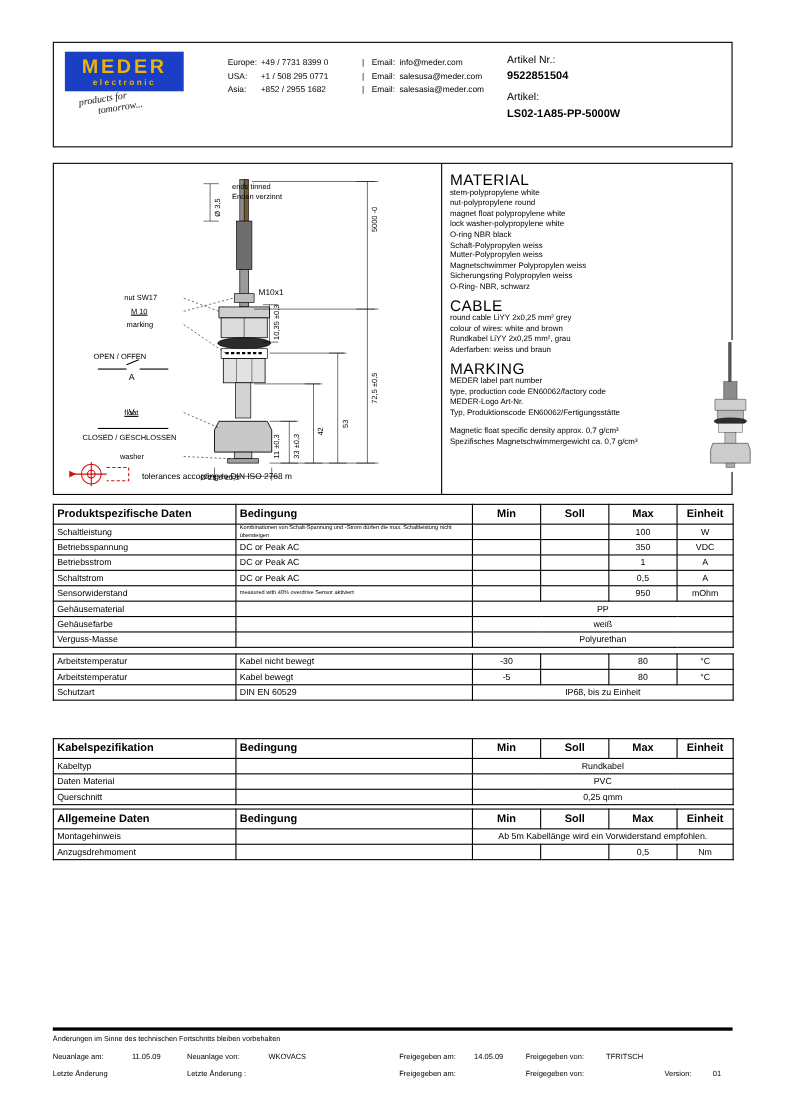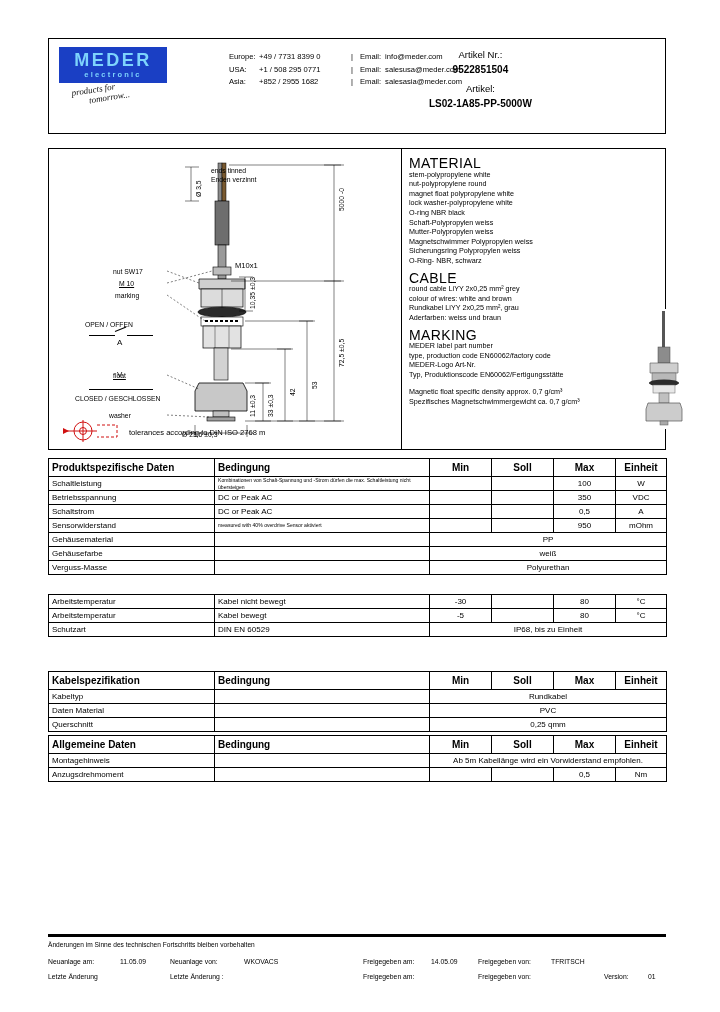--- a/index.html
+++ b/index.html
@@ -30,21 +30,21 @@
     border: 1.5px solid #000;
     box-sizing: border-box;
   }
   .logo-block {
     position: absolute;
     left: 10px; top: 8px;
     width: 110px;
   }
   .logo-badge {
     background: #1a3fc4;
-    color: #7dd3fc;
+    color: #eab308;
     width: 108px;
     height: 36px;
     display: flex;
     flex-direction: column;
     align-items: center;
     justify-content: center;
     line-height: 1;
   }
   .logo-meder {
     font-size: 18px;
@@ -71,31 +71,30 @@
   }
   .logo-script .l2 { padding-left: 16px; display:block; }
 
   .contact-table {
     position: absolute;
     left: 158px; top: 12px;
     font-size: 7.6px;
     line-height: 12.6px;
     color: #000;
   }
-  .contact-row { display: flex; white-space: nowrap; margin-left: 22px; }
+  .contact-row { display: flex; white-space: nowrap; }
   .c-region { width: 30px; }
   .c-phone  { width: 92px; }
   .c-sep    { width: 9px; }
 
   .artikel-block {
     position: absolute;
-    left: 380px; top: 8px;
+    left: 412px; top: 8px;
     font-size: 9.5px;
     line-height: 15px;
-    text-align: center;
   }
   .artikel-label { font-size: 9.5px; }
   .artikel-value { font-size: 10px; font-weight: bold; margin-bottom: 4px; }
 
   
   .draw-box {
     position: absolute;
     left: 48px; top: 148px;
     width: 618px; height: 302px;
     border: 1.5px solid #000;
@@ -455,20 +454,28 @@
       </tr>
       <tr>
         <td>Betriebsspannung</td>
         <td>DC or Peak AC</td>
         <td class="ctr"></td>
         <td class="ctr"></td>
         <td class="ctr">350</td>
         <td class="ctr">VDC</td>
       </tr>
       <tr>
+        <td>Betriebsstrom</td>
+        <td>DC or Peak AC</td>
+        <td class="ctr"></td>
+        <td class="ctr"></td>
+        <td class="ctr">1</td>
+        <td class="ctr">A</td>
+      </tr>
+      <tr>
         <td>Schaltstrom</td>
         <td>DC or Peak AC</td>
         <td class="ctr"></td>
         <td class="ctr"></td>
         <td class="ctr">0,5</td>
         <td class="ctr">A</td>
       </tr>
       <tr>
         <td>Sensorwiderstand</td>
         <td class="tiny">measured with 40% overdrive Sensor aktiviert</td>

